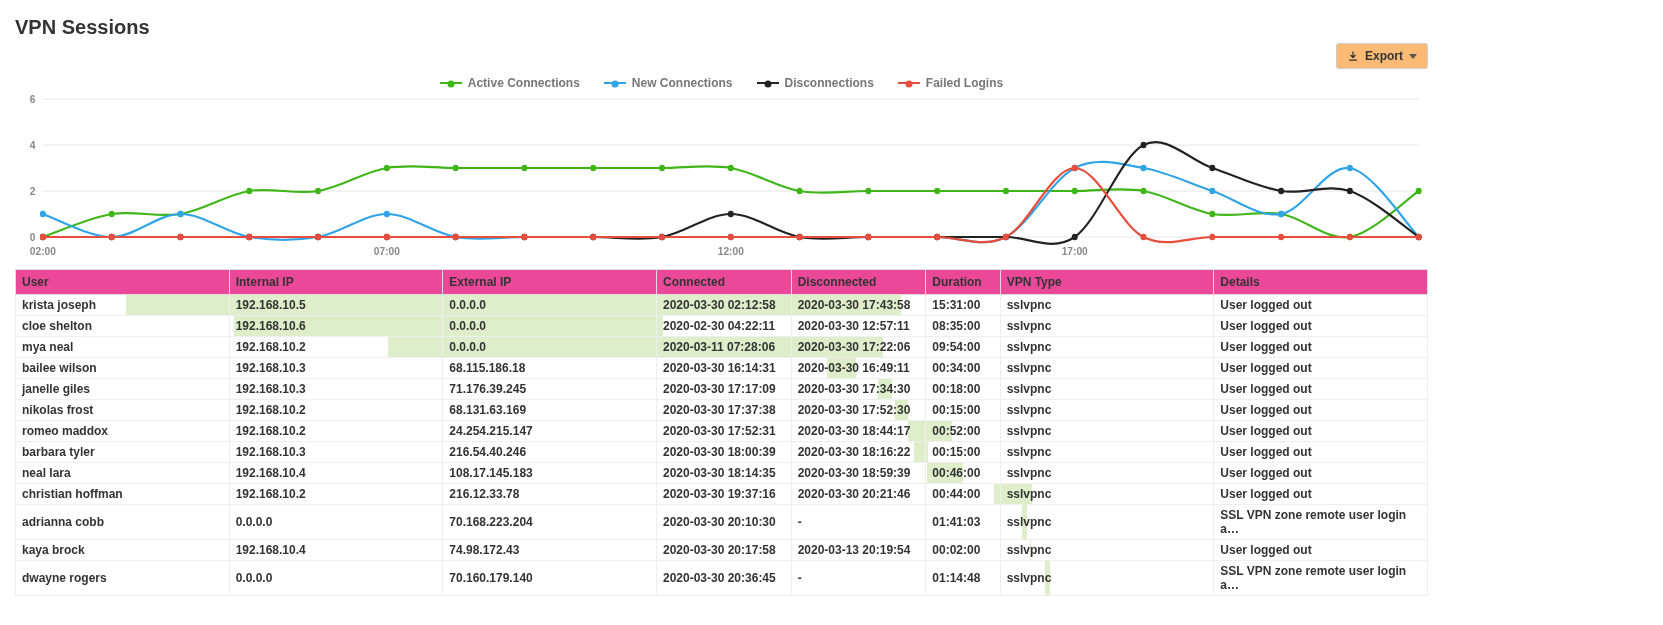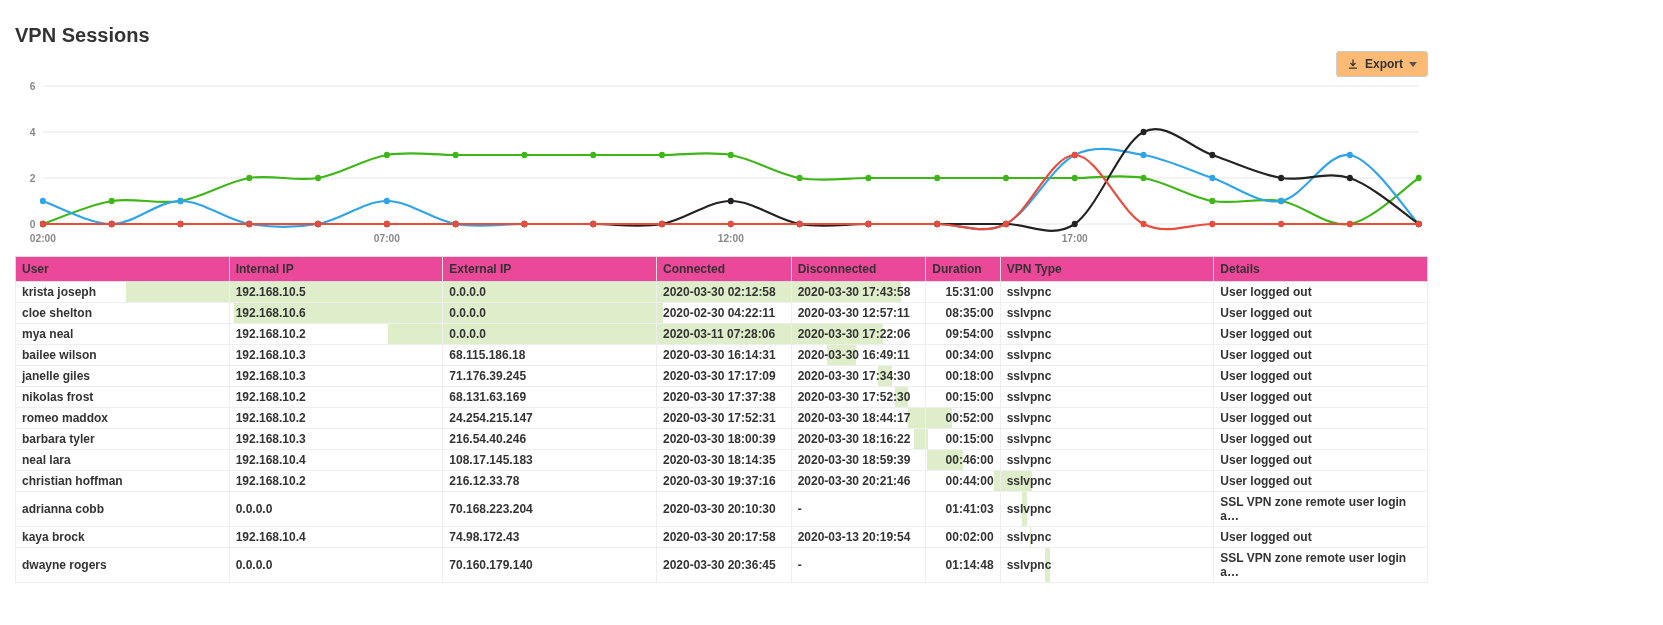--- a/index.html
+++ b/index.html
@@ -1,17 +1,17 @@
 <!DOCTYPE html>
 <html><head>
 <meta charset="utf-8">
 <style>
   * { box-sizing: border-box; }
   html, body { margin:0; padding:0; font-family: "Helvetica Neue", Helvetica, Arial, sans-serif; font-size:13px; color:#333; background:#fff; }
-  .page { width:1443px; padding:22px 15px; }
+  .page { width:1443px; padding:14px 15px; }
   h2.page-title { font-size:20px; font-weight:700; margin:2px 0 8px 0; color:#333; }
   .toolbar { text-align:right; margin: -4px 0 4px 0; }
   .btn { display:inline-flex; align-items:center; gap:6px; background:#fdba74; border:1px solid #ccc; border-radius:3px; padding:5px 10px; font-size:12px; font-weight:700; color:#333; cursor:pointer; }
   .caret { width:0; height:0; border-left:4px solid transparent; border-right:4px solid transparent; border-top:5px solid #555; display:inline-block; }
 
   .chart-wrap { width:100%; margin-bottom:10px; }
   .legend { text-align:center; font-size:12px; font-weight:700; color:#777; margin-bottom:4px; }
   .legend span { margin:0 12px; display:inline-flex; align-items:center; gap:6px; cursor:pointer; }
   .swatch { width:22px; height:0; border-top:2px solid; position:relative; display:inline-block; }
   .swatch::after { content:""; position:absolute; left:50%; top:50%; width:7px; height:7px; border-radius:50%; background:currentColor; transform:translate(-50%,-50%); }
@@ -20,39 +20,52 @@
   .grid line { stroke:#e5e5e5; stroke-width:1; }
   .axis text { fill:#888; font-size:11px; font-weight:700; }
   .series path { fill:none; stroke-width:2.2; }
   .series circle { r:3.2; }
 
   table.data { width:100%; border-collapse:collapse; font-size:12px; }
   table.data th { text-align:left; font-weight:700; background:#ec4899; border:1px solid #ddd; padding:5px 6px; color:#333; cursor:pointer; }
   table.data td { border:1px solid #eee; padding:3px 6px; font-weight:700; position:relative; background:#fff; }
   table.data td .fill { position:absolute; top:0; bottom:0; background:#dfeeca; z-index:0; }
   table.data td .txt { position:relative; z-index:1; }
-  .col-dur { text-align:right; }
+  .col-dur { }
 </style>
 </head>
 <body>
 
 <div class="page">
   <h2 class="page-title">VPN Sessions</h2>
 
   <div class="toolbar">
     <button class="btn">
       <svg width="12" height="12" viewBox="0 0 24 24" fill="none" stroke="#333" stroke-width="2.5">
           <path d="M12 3v12M7 10l5 5 5-5M4 20h16"></path>
         </svg>
       <span>Export</span>
       <span class="caret"></span>
     </button>
   </div>
 
   <div class="chart-wrap">
+    <div class="legend" id="legend"><span>
+          <i class="swatch" style="border-top-color: rgb(63, 182, 24); color: rgb(63, 182, 24);"></i>
+          <b>Active Connections</b>
+        </span><span>
+          <i class="swatch" style="border-top-color: rgb(47, 164, 231); color: rgb(47, 164, 231);"></i>
+          <b>New Connections</b>
+        </span><span>
+          <i class="swatch" style="border-top-color: rgb(34, 34, 34); color: rgb(34, 34, 34);"></i>
+          <b>Disconnections</b>
+        </span><span>
+          <i class="swatch" style="border-top-color: rgb(231, 76, 60); color: rgb(231, 76, 60);"></i>
+          <b>Failed Logins</b>
+        </span></div>
     <svg class="chart" id="chart" viewBox="0 0 1520 165" preserveAspectRatio="none">
         <g class="grid axis">
           <line x1="30" x2="1510" y1="143" y2="143"></line>
           <text x="22" y="147" text-anchor="end">0</text>
           <line x1="30" x2="1510" y1="97.00000000000001" y2="97.00000000000001"></line>
           <text x="22" y="101.00000000000001" text-anchor="end">2</text>
           <line x1="30" x2="1510" y1="51.00000000000001" y2="51.00000000000001"></line>
           <text x="22" y="55.00000000000001" text-anchor="end">4</text>
           <line x1="30" x2="1510" y1="5" y2="5"></line>
           <text x="22" y="9" text-anchor="end">6</text>

